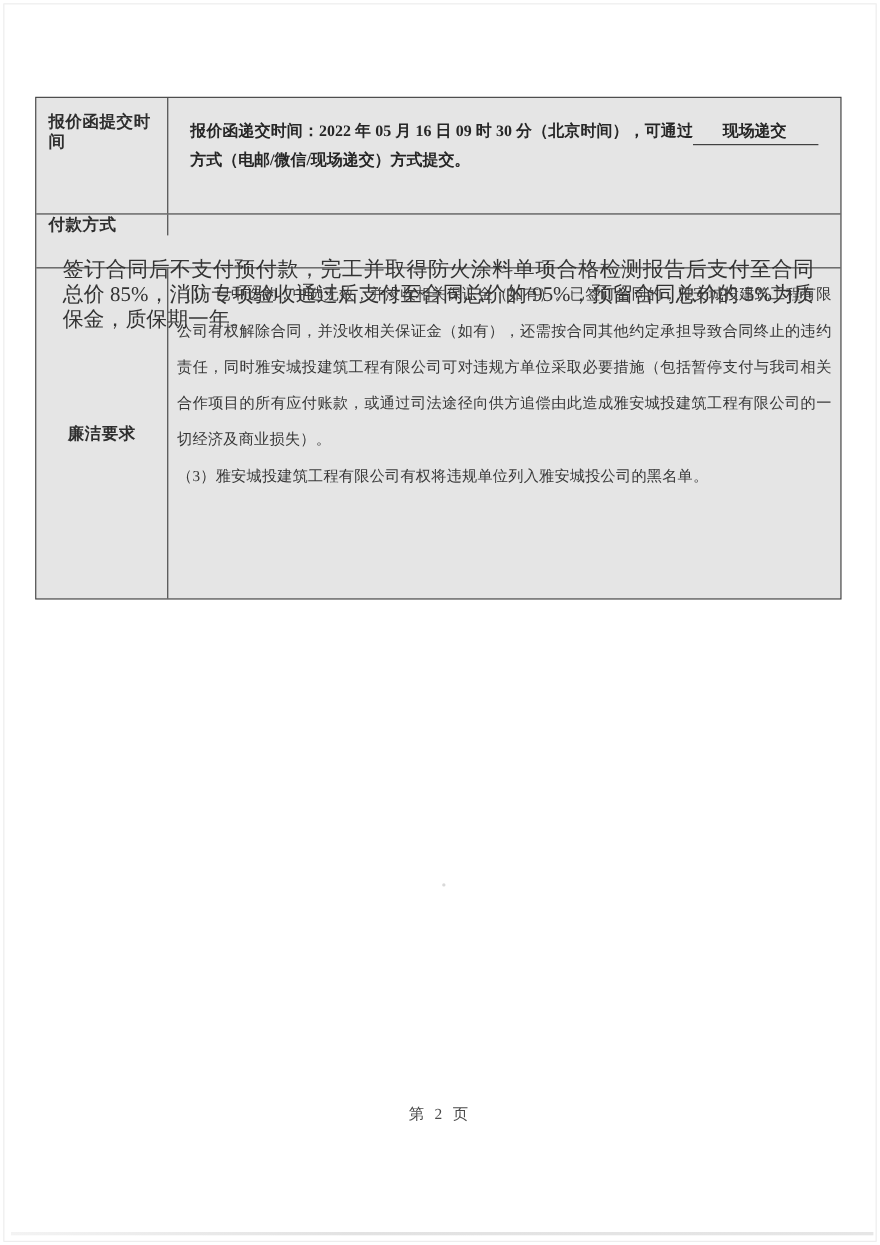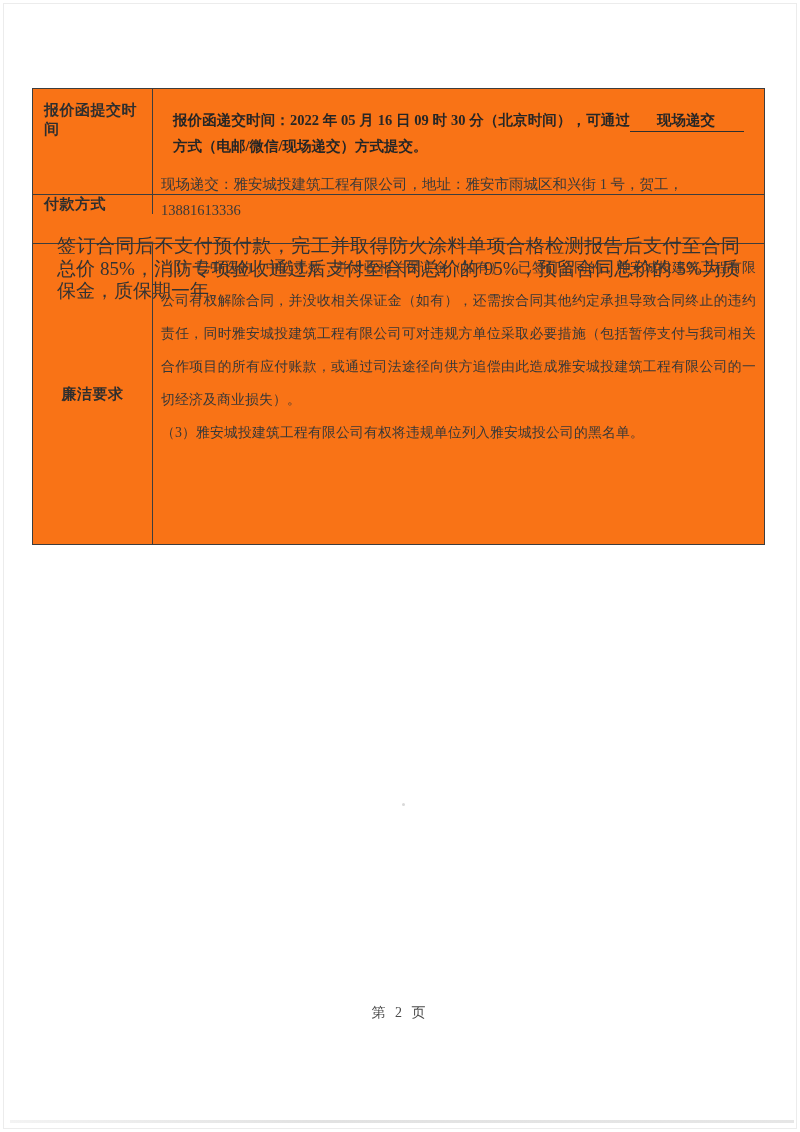--- a/index.html
+++ b/index.html
@@ -28,21 +28,21 @@
     background: linear-gradient(to right, #f3f3f3, #e2e2e2 40%, #e6e6e6);
     pointer-events: none;
   }
   .doc-table {
     position: absolute;
     left: 32px;
     top: 88px;
     width: 733px;
     border: 1.5px solid #3d3d3d;
     box-sizing: border-box;
-    background: #f97316;
+    background: #e5e5e5;
   }
   .trow {
     display: flex;
     box-sizing: border-box;
   }
   .trow + .trow {
     border-top: 1.5px solid #3d3d3d;
   }
   .tlabel {
     width: 120px;
@@ -147,21 +147,20 @@
 <div class="speck" style="left:402px; top:803px;"></div>
 
 <div class="doc-table">
 
   <div class="trow row-submission">
     <div class="tlabel">
       <span>报价函提交时间</span>
     </div>
     <div class="tcontent">
       <p class="bold-para"><span>报价函递交时间：2022 年 05 月 16 日  09 时 30 分（北京时间），可通过</span><span class="ul-blank">现场递交</span><span>方式（电邮/微信/现场递交）方式提交。</span></p>
-      <p class="normal-line">现场递交：雅安城投建筑工程有限公司，地址：雅安市雨城区和兴街 1 号，贺工，13881613336</p>
     </div>
   </div>
 
   <div class="trow row-payment">
     <div class="tlabel">
       <span>付款方式</span>
     </div>
     <div class="tcontent">
       <p>签订合同后不支付预付款，完工并取得防火涂料单项合格检测报告后支付至合同总价 85%，消防专项验收通过后支付至合同总价的 95%，预留合同总价的 5%为质保金，质保期一年。</p>
     </div>

